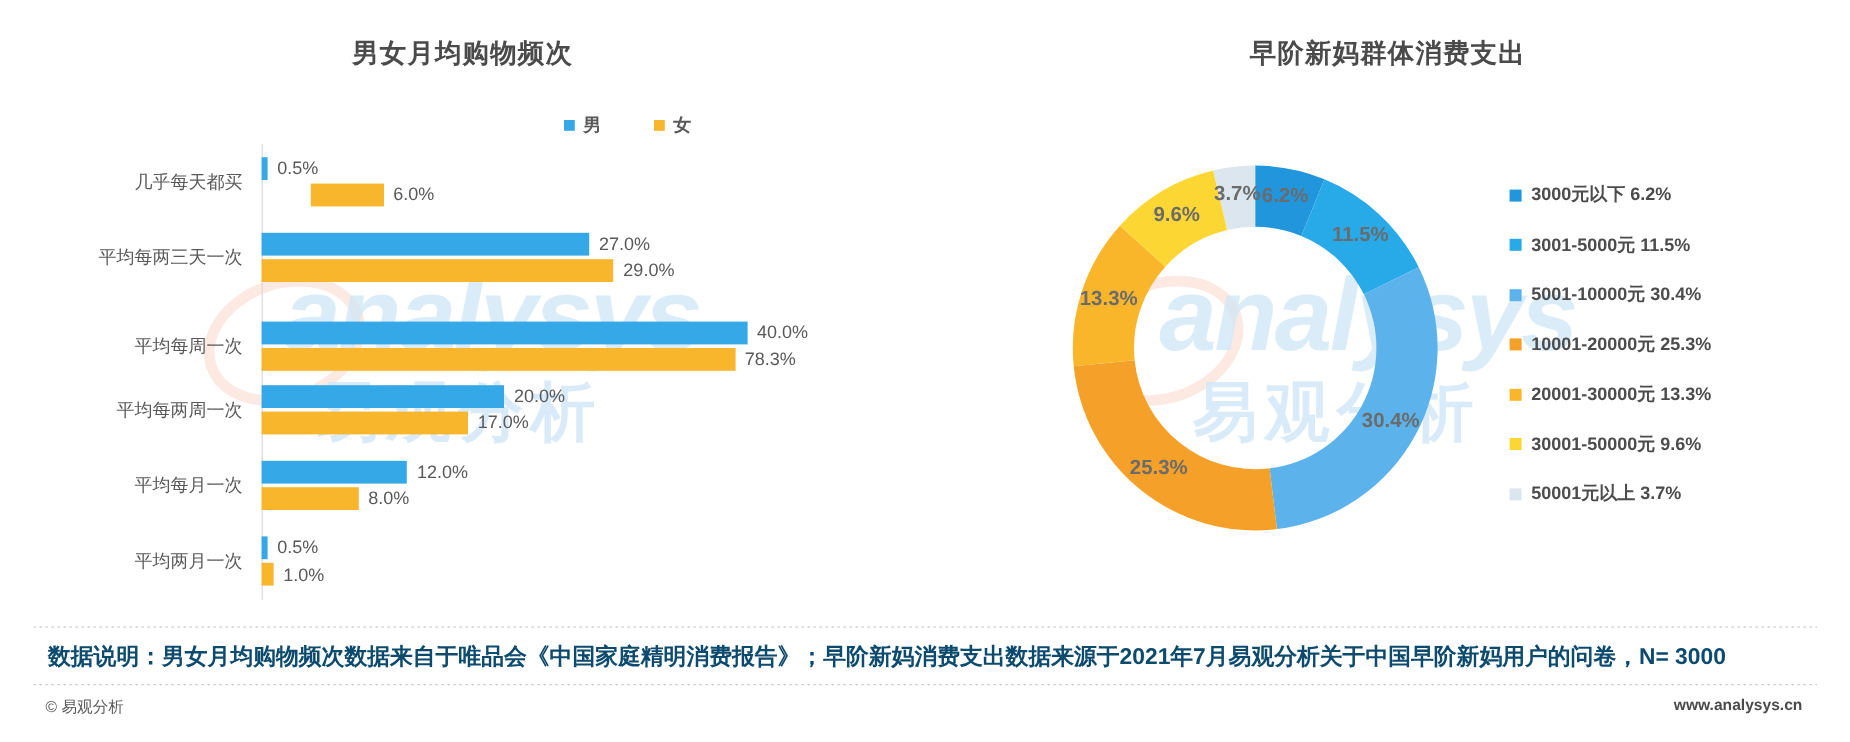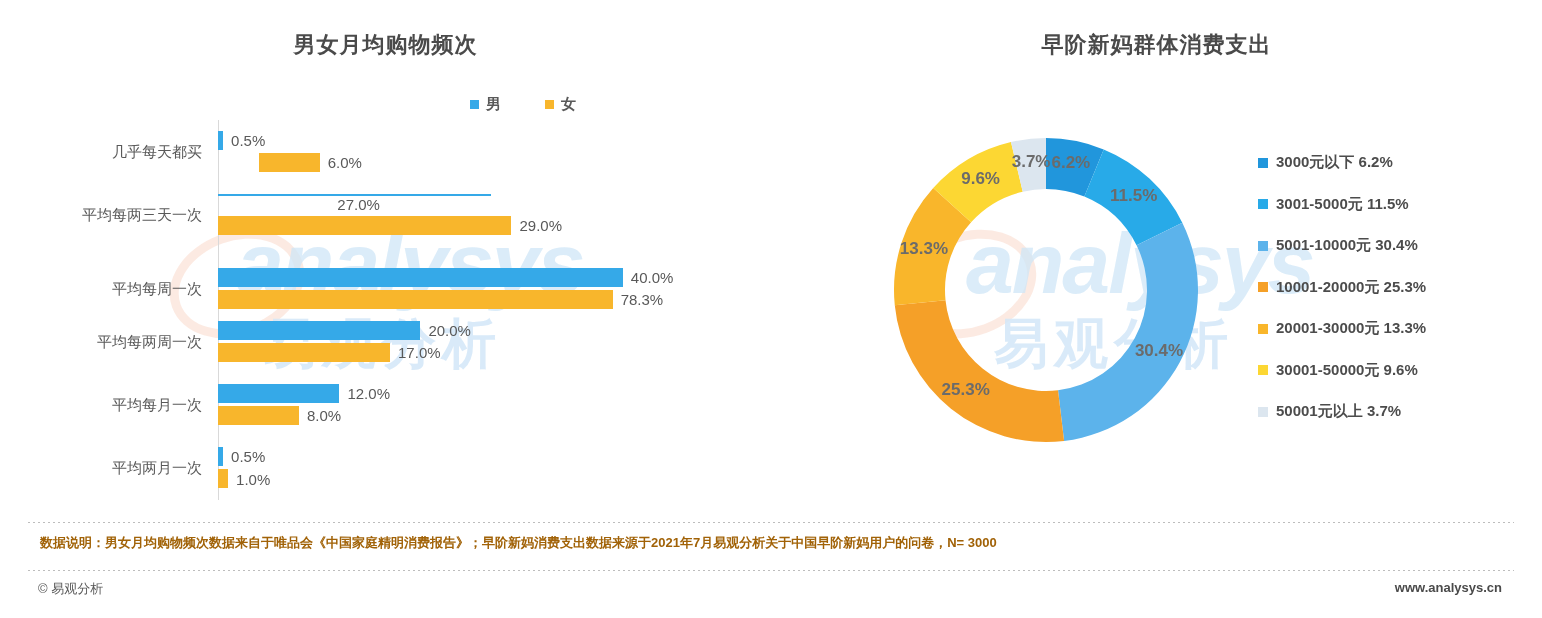--- a/index.html
+++ b/index.html
@@ -115,21 +115,21 @@
     background-image:linear-gradient(to right,#bdbdbd 0 2px,transparent 2px 5px);
     background-size:5px 1px;
     background-repeat:repeat-x;
     z-index:6;
   }
   #dot-top{top:522px;}
   #dot-bottom{top:570px;}
 
   #note{
     position:absolute;left:40px;top:534px;
-    font-size:13px;color:#a16207;font-weight:600;white-space:nowrap;z-index:6;
+    font-size:19px;color:#0c4a6e;font-weight:600;white-space:nowrap;z-index:6;
   }
   #copyright{
     position:absolute;left:38px;top:580px;
     font-size:13px;color:#5a5a5a;z-index:6;
   }
   #site{
     position:absolute;right:40px;top:580px;
     font-size:13px;color:#4a4a4a;font-weight:600;z-index:6;
   }
 </style>
@@ -168,21 +168,21 @@
             <div class="bar" style="width: 5.06px; background: rgb(53, 169, 232);"></div>
             <span class="bar-val">0.5%</span>
           </div>
           <div class="bar-row" style="top: 32.6667px; padding-left: 41px;">
             <div class="bar" style="width: 60.72px; background: rgb(248, 182, 44);"></div>
             <span class="bar-val">6.0%</span>
           </div>
         </div>
         <div class="grp" style="top: 63.3333px; height: 63.3333px;">
           <div class="cat-label">平均每两三天一次</div>
-          <div class="bar-row" style="top: 10.6667px; flex-direction: column;">
+          <div class="bar-row" style="top: 10.6667px;">
             <div class="bar" style="width: 273.24px; background: rgb(53, 169, 232);"></div>
             <span class="bar-val">27.0%</span>
           </div>
           <div class="bar-row" style="top: 32.6667px;">
             <div class="bar" style="width: 293.48px; background: rgb(248, 182, 44);"></div>
             <span class="bar-val">29.0%</span>
           </div>
         </div>
         <div class="grp" style="top: 137px; height: 63.3333px;">
           <div class="cat-label">平均每周一次</div>

